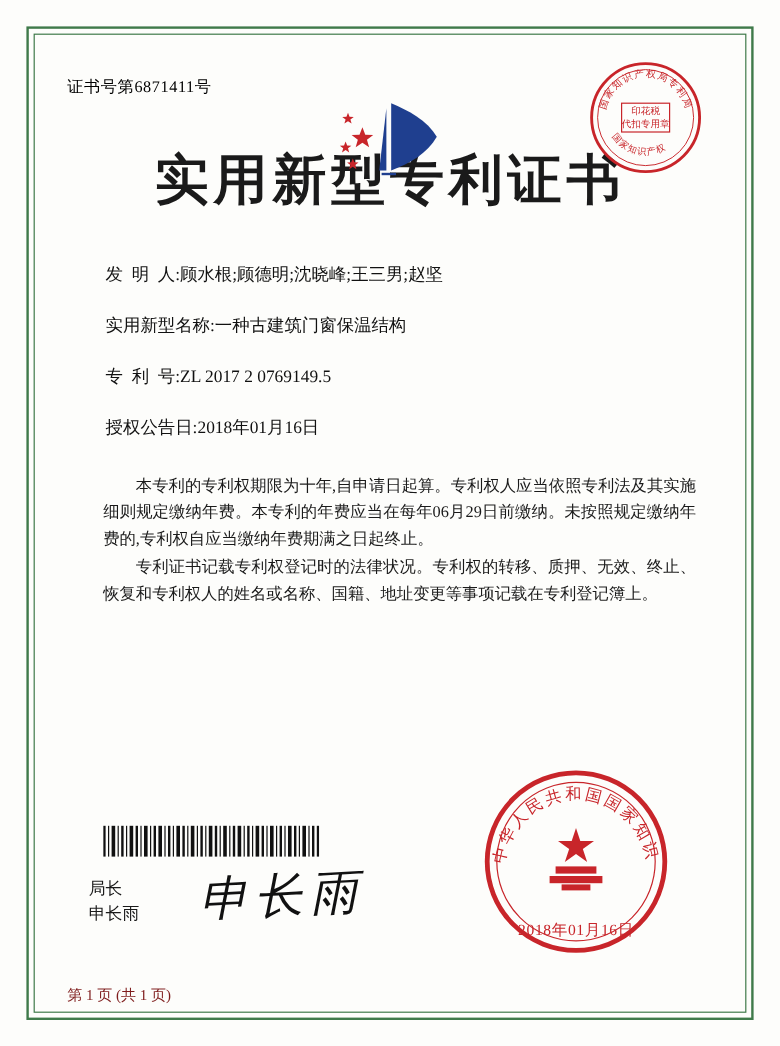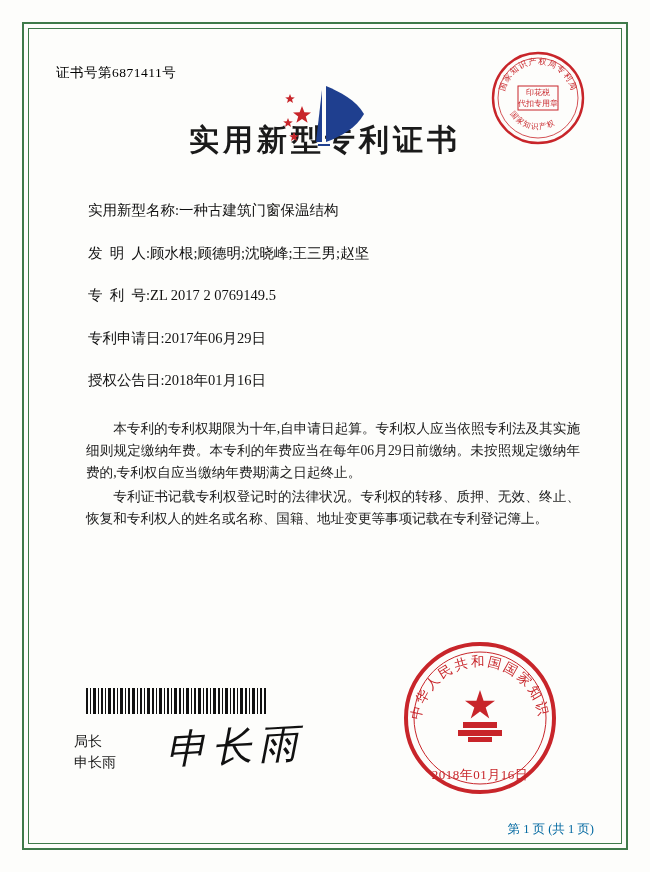--- a/index.html
+++ b/index.html
@@ -62,21 +62,21 @@
   
   .top-seal {
     position: absolute;
     right: 6px;
     top: -2px;
     width: 100px;
     height: 100px;
   }
   .title {
     text-align: center;
-    font-size: 30px;
+    font-size: 45px;
     font-weight: bold;
     letter-spacing: 4px;
     margin-top: 38px;
     font-family: Liberation Sans, sans-serif;
   }
   .fields {
     margin-top: 42px;
     padding-left: 32px;
     font-size: 14px;
     line-height: 1;
@@ -148,23 +148,23 @@
     color: #c8252a;
     font-size: 13px;
     letter-spacing: 0.5px;
     font-family: "Liberation Serif", serif;
   }
   .footer {
     position: absolute;
     left: 0;
     right: 0;
     bottom: -6px;
-    text-align: right;
+    text-align: left;
     font-size: 12.5px;
-    color: #0369a1;
+    color: #7f1d1d;
   }
 </style>
 </head>
 <body>
 
 <div class="page">
   <div class="border-outer"></div>
   <div class="border-inner"></div>
 
   <div class="content">
@@ -196,34 +196,30 @@
         <polygon points="34,62 35.3,65.3 38.8,65.4 36,67.6 37,71 34,69 31,71 32,67.6 29.2,65.4 32.7,65.3"></polygon>
       </g>
     </svg>
 
     <div class="cert-number">证书号第6871411号</div>
 
     <div class="title">实用新型专利证书</div>
 
     <div class="fields">
       <div class="field-row">
+        <span class="field-label">发  明  人:</span>
+        <span class="field-value">顾水根;顾德明;沈晓峰;王三男;赵坚</span>
+      </div>
+      <div class="field-row">
         <span class="field-label">实用新型名称:</span>
         <span class="field-value">一种古建筑门窗保温结构</span>
       </div>
       <div class="field-row">
-        <span class="field-label">发  明  人:</span>
-        <span class="field-value">顾水根;顾德明;沈晓峰;王三男;赵坚</span>
-      </div>
-      <div class="field-row">
         <span class="field-label">专  利  号:</span>
         <span class="field-value">ZL 2017 2 0769149.5</span>
-      </div>
-      <div class="field-row">
-        <span class="field-label">专利申请日:</span>
-        <span class="field-value">2017年06月29日</span>
       </div>
       <div class="field-row">
         <span class="field-label">授权公告日:</span>
         <span class="field-value">2018年01月16日</span>
       </div>
     </div>
 
     <div class="paragraphs">
       <p>本专利的专利权期限为十年,自申请日起算。专利权人应当依照专利法及其实施细则规定缴纳年费。本专利的年费应当在每年06月29日前缴纳。未按照规定缴纳年费的,专利权自应当缴纳年费期满之日起终止。</p>
       <p>专利证书记载专利权登记时的法律状况。专利权的转移、质押、无效、终止、恢复和专利权人的姓名或名称、国籍、地址变更等事项记载在专利登记簿上。</p>

